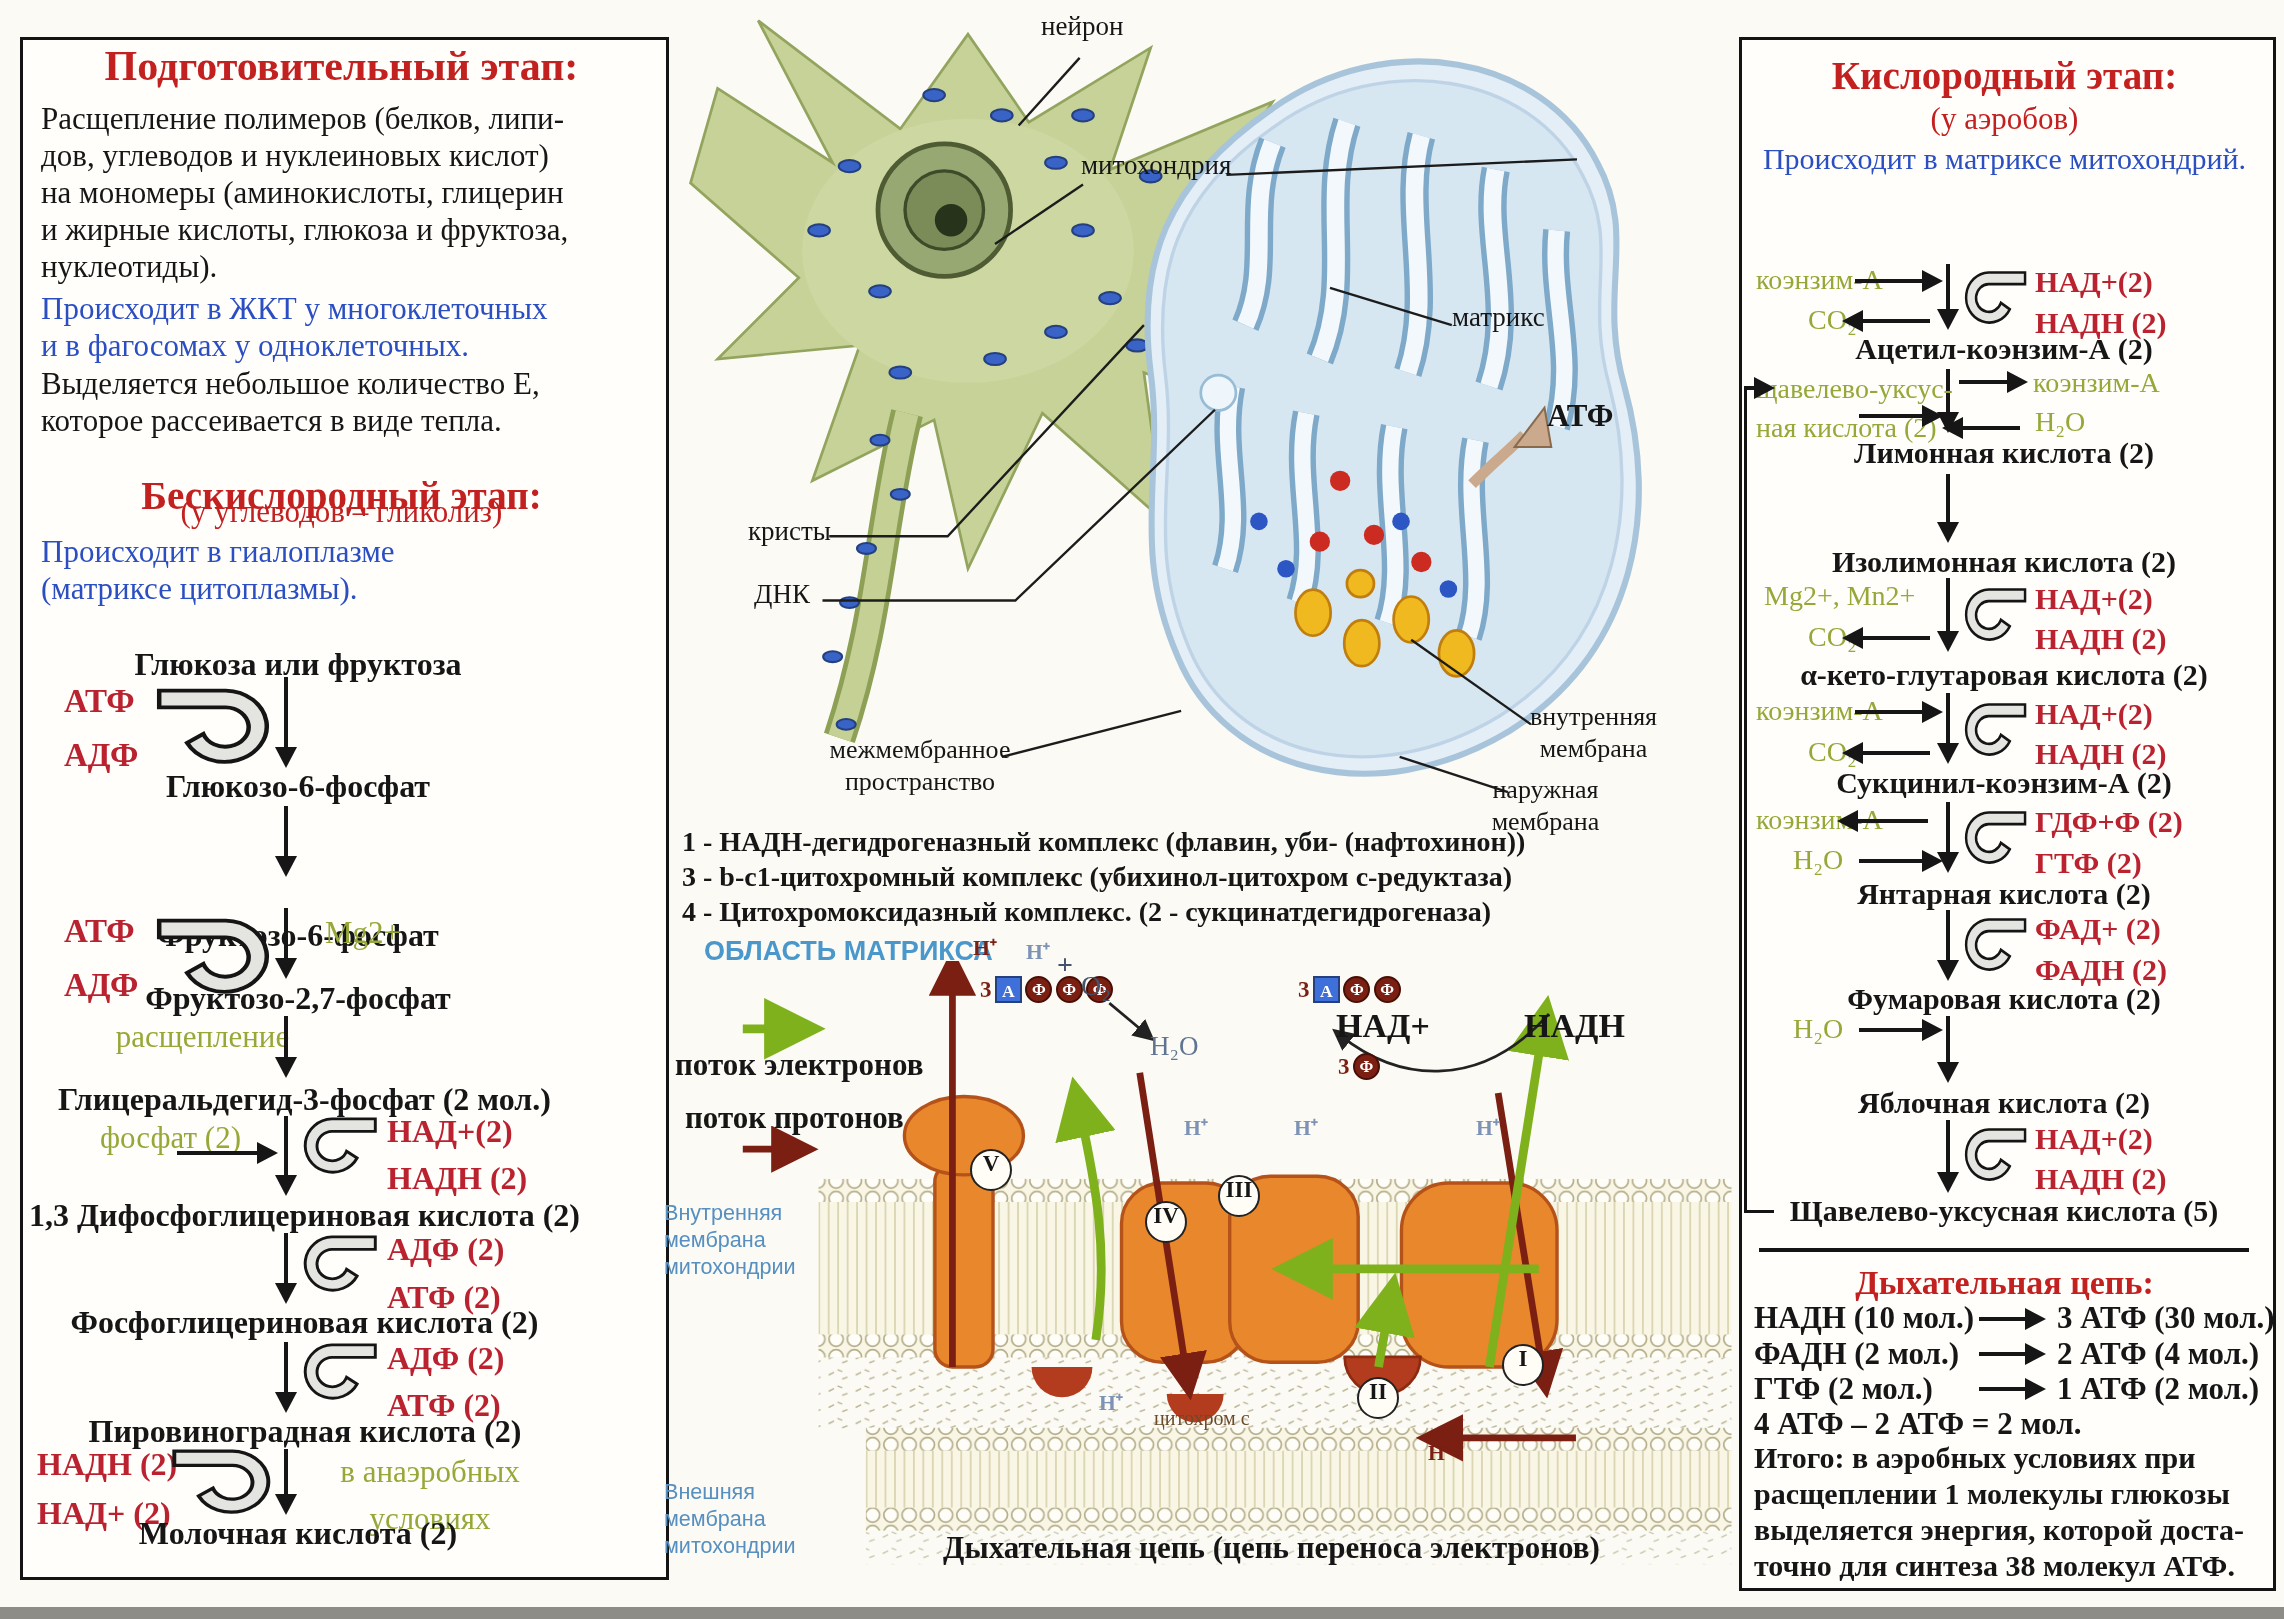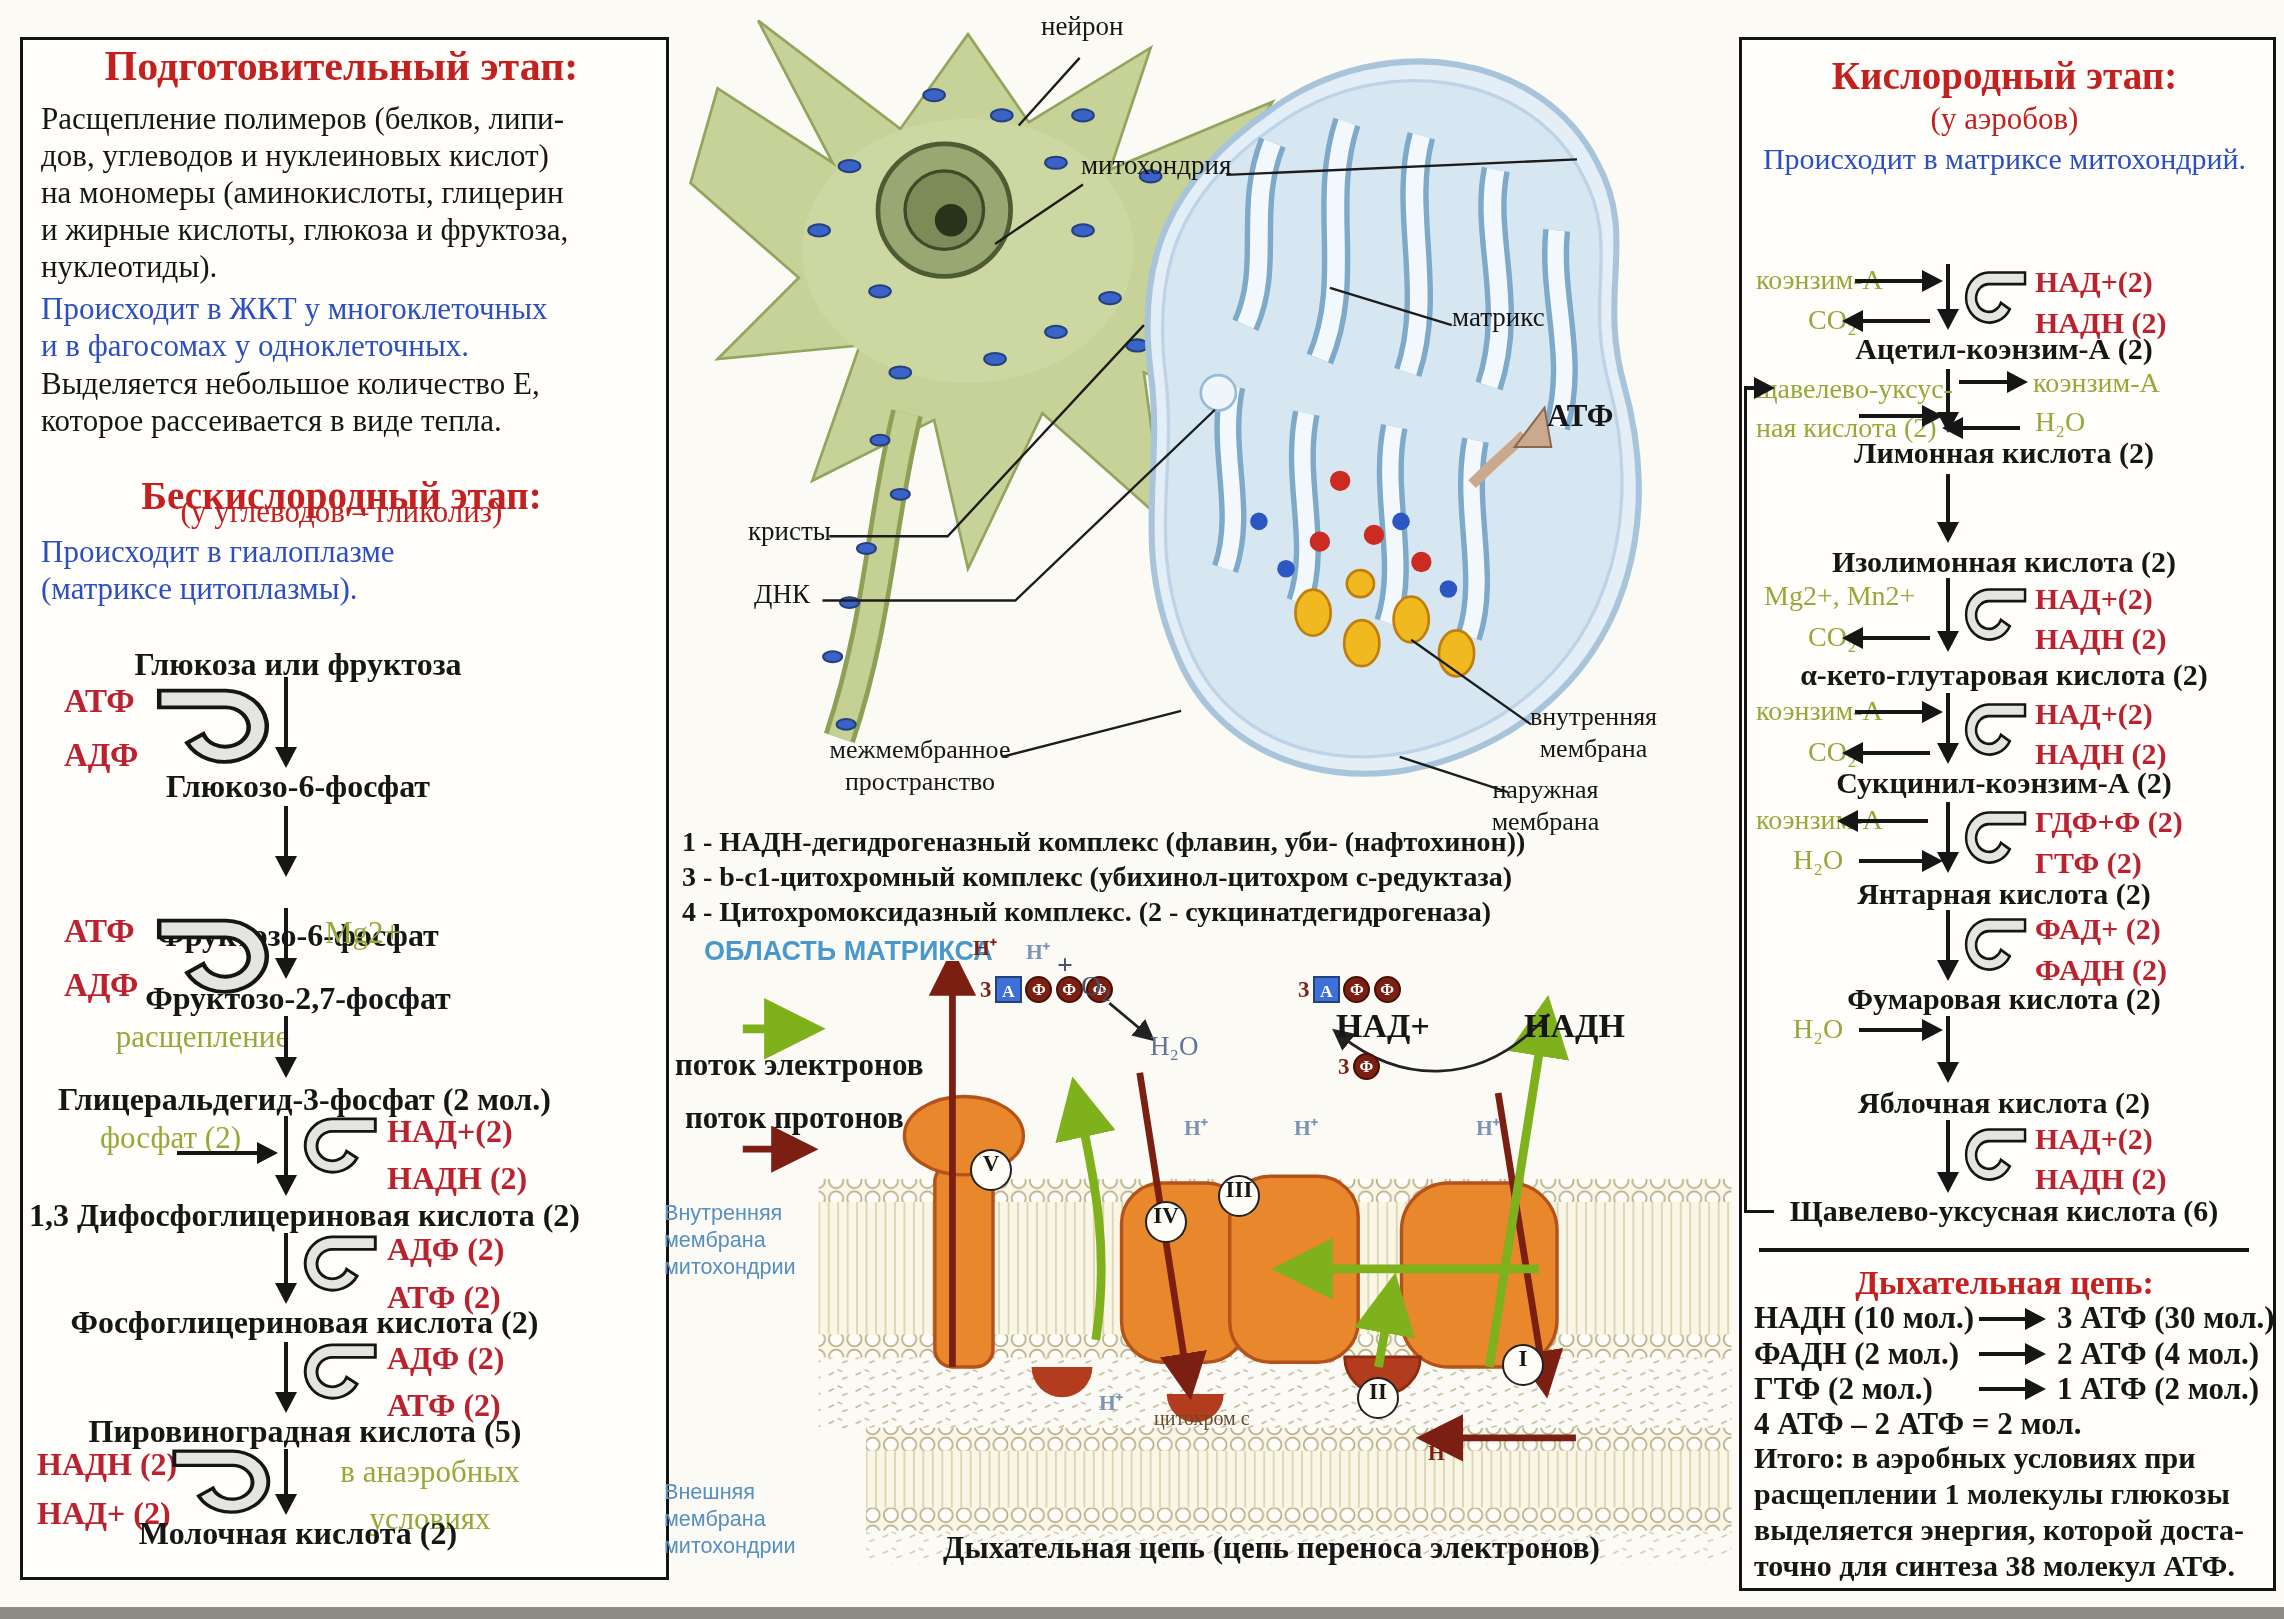--- a/index.html
+++ b/index.html
@@ -115,21 +115,21 @@
   <div class="cyc m" style="left:292px;top:1337px;width:88px;height:68px;">
       <svg viewBox="0 0 150 120" preserveAspectRatio="none">
         <path d="M8,14 H82 A47,47 0 1 1 39,83 L57,71 A26,26 0 1 0 82,36 H8 Z" fill="#e4e4e0" stroke="#151515" stroke-width="5">
           <path d="M50,62 L4,88 L52,104 Z" fill="#fdfdfa" stroke="#151515" stroke-width="5"></path>
         </path>
       </svg>
     </div>
   <div class="abs b dred" style="left:387px;top:1340px;font-size:32px;">АДФ (2)</div>
   <div class="abs b dred" style="left:387px;top:1387px;font-size:32px;">АТФ (2)</div>
   <div class="va" style="left:284px;top:1342px;height:51px;"></div>
-  <div class="abs ctr b" style="left:41px;top:1413px;width:528px;font-size:32px;">Пировиноградная кислота (5)</div>
+  <div class="abs ctr b" style="left:41px;top:1413px;width:528px;font-size:32px;">Пировиноградная кислота (2)</div>
   <div class="abs b dred" style="left:37px;top:1446px;font-size:32px;">НАДН (2)</div>
   <div class="abs b dred" style="left:37px;top:1495px;font-size:32px;">НАД+ (2)</div>
   <div class="cyc" style="left:168px;top:1442px;width:118px;height:78px;">
       <svg viewBox="0 0 150 120" preserveAspectRatio="none">
         <path d="M8,14 H82 A47,47 0 1 1 39,83 L57,71 A26,26 0 1 0 82,36 H8 Z" fill="#e4e4e0" stroke="#151515" stroke-width="5">
           <path d="M50,62 L4,88 L52,104 Z" fill="#fdfdfa" stroke="#151515" stroke-width="5"></path>
         </path>
       </svg>
     </div>
   <div class="abs ctr grn pre" style="left:308px;top:1448px;width:244px;font-size:31px;line-height:47px;">в анаэробных
@@ -462,21 +462,21 @@
   <div class="cyc m" style="left:1955px;top:1122px;width:74px;height:64px;">
       <svg viewBox="0 0 150 120" preserveAspectRatio="none">
         <path d="M8,14 H82 A47,47 0 1 1 39,83 L57,71 A26,26 0 1 0 82,36 H8 Z" fill="#e4e4e0" stroke="#151515" stroke-width="5">
           <path d="M50,62 L4,88 L52,104 Z" fill="#fdfdfa" stroke="#151515" stroke-width="5"></path>
         </path>
       </svg>
     </div>
   <div class="abs b dred" style="left:2035px;top:1122px;font-size:30px;">НАД+(2)</div>
   <div class="abs b dred" style="left:2035px;top:1162px;font-size:30px;">НАДН (2)</div>
 
-  <div class="abs ctr b" style="left:1752px;top:1194px;width:504px;font-size:30px;">Щавелево-уксусная кислота (6)</div>
+  <div class="abs ctr b" style="left:1752px;top:1194px;width:504px;font-size:30px;">Щавелево-уксусная кислота (5)</div>
 
   <div class="abs" style="left:1744px;top:386px;width:3.4px;height:827px;background:#141414;"></div>
   <div class="har r" style="left:1744px;top:386px;width:10.8px;"></div>
   <div class="abs" style="left:1744px;top:1210px;width:30px;height:3.4px;background:#141414;"></div>
 
   <div class="abs" style="left:1759px;top:1248px;width:490px;height:4px;background:#141414;"></div>
   <div class="abs ctr b red" style="left:1739px;top:1264px;width:531px;font-size:34px;">Дыхательная цепь:</div>
 
   <div class="abs b" style="left:1754px;top:1300px;font-size:31px;">НАДН (10 мол.)</div>
   <div class="har r" style="left:1979px;top:1317px;width:47px;"></div>

